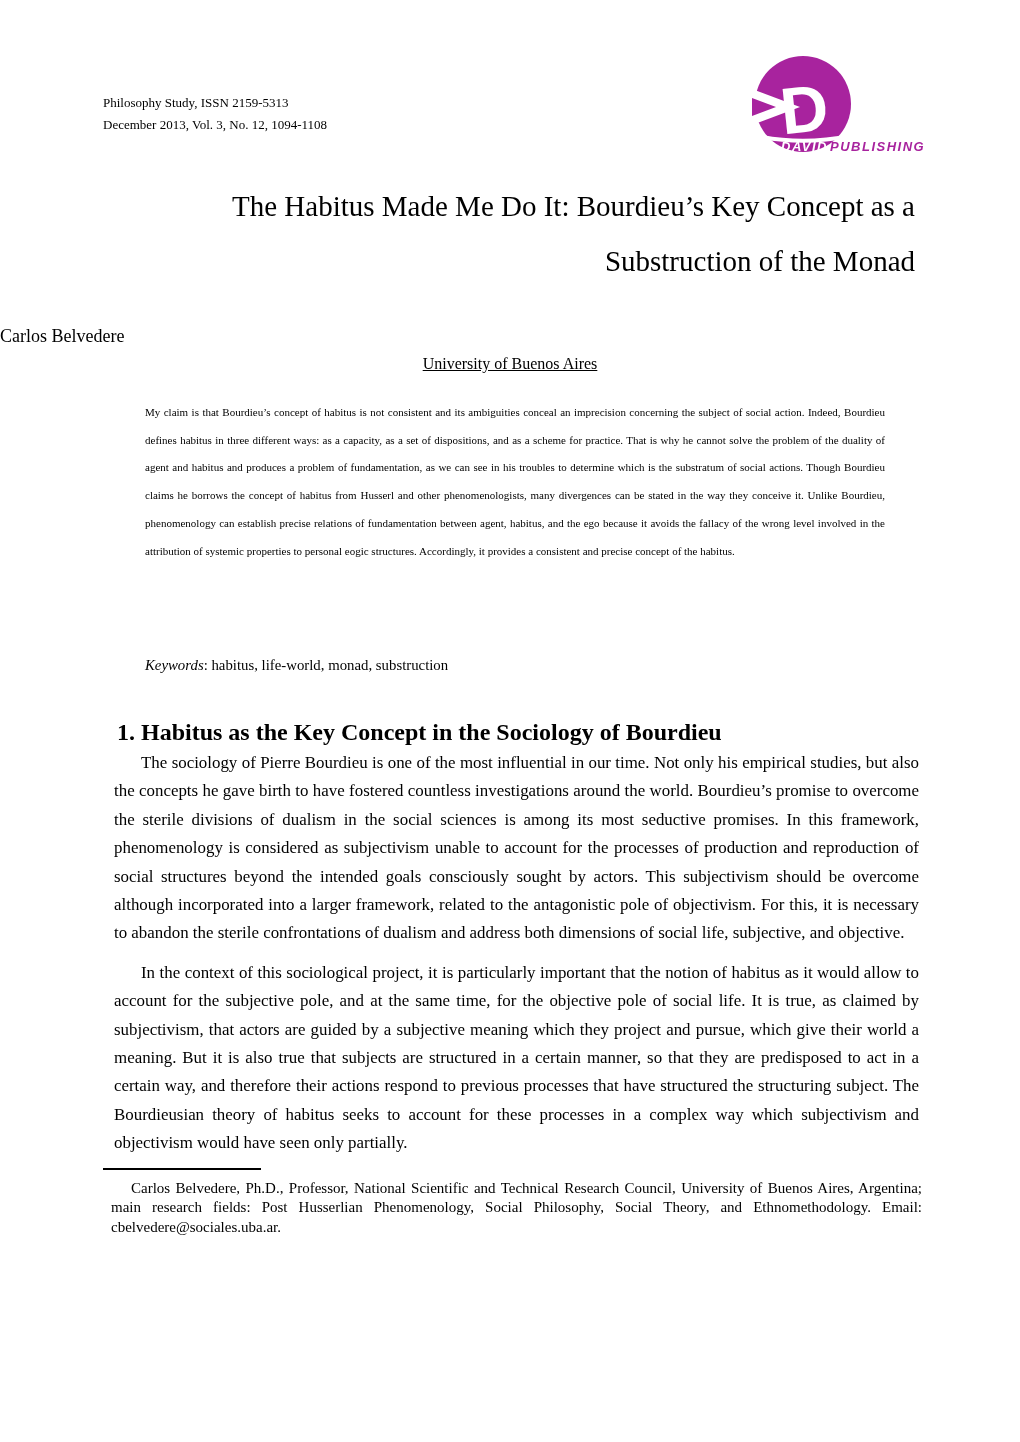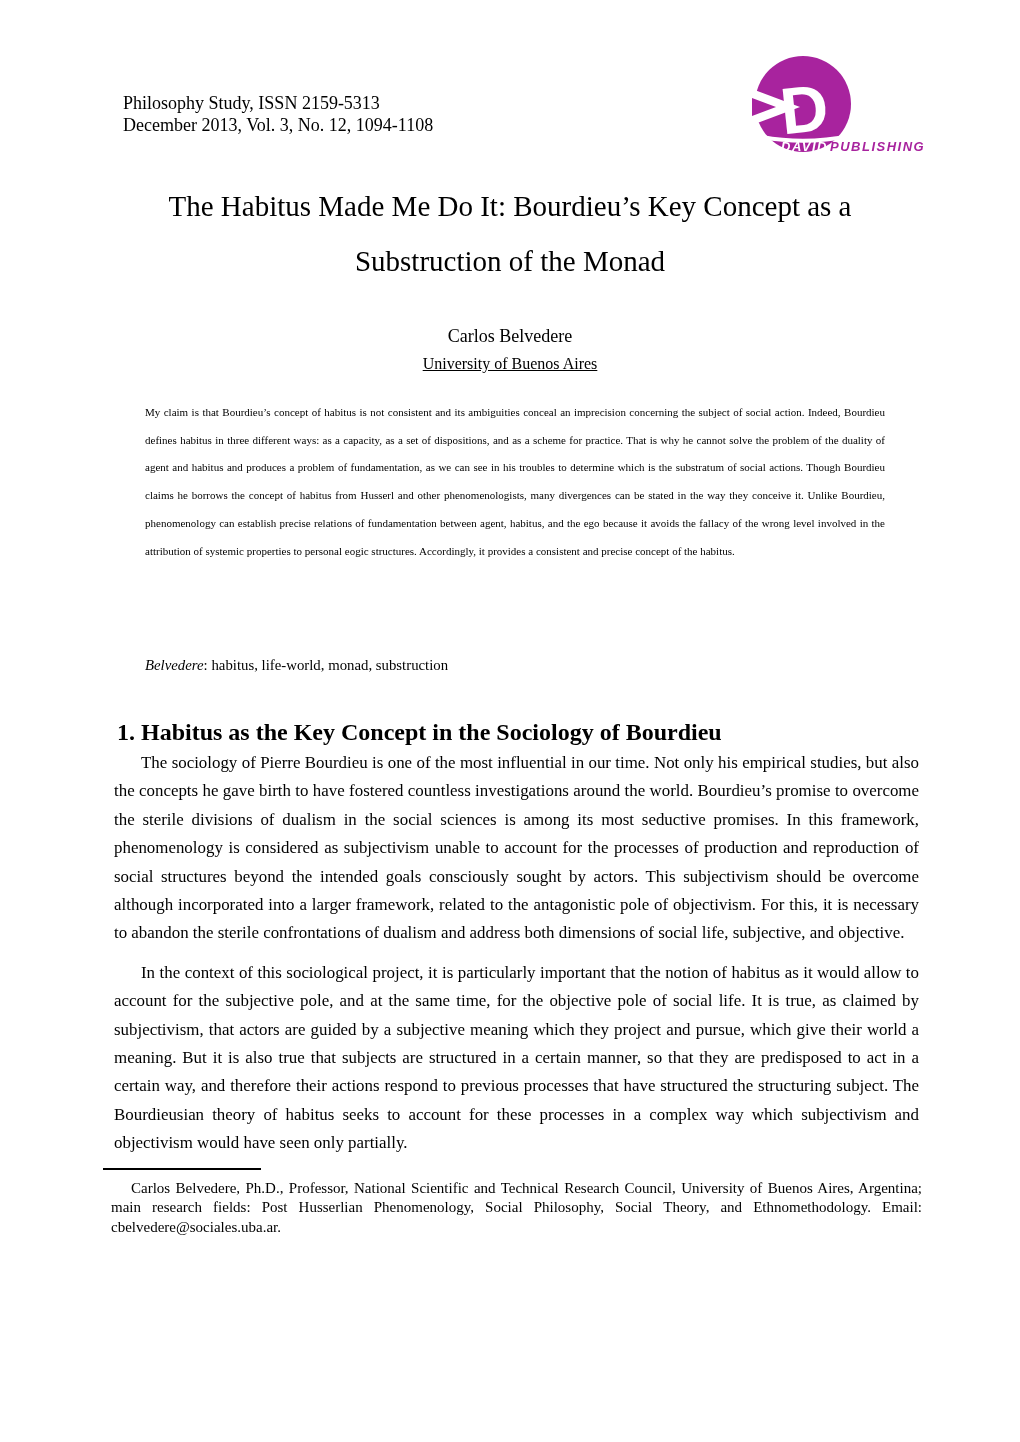--- a/index.html
+++ b/index.html
@@ -9,45 +9,44 @@
     height: 1442px;
     margin: 0 auto;
     background: #ffffff;
     color: #000000;
     font-family: "Liberation Serif", serif;
     overflow: hidden;
   }
   .journal-info {
     position: absolute;
     left: 103px; top: 92px;
-    font-size: 18px;
+    font-size: 13px;
     line-height: 22px;
     white-space: nowrap;
-    margin-left: 20px;
   }
   .logo {
     position: absolute;
     left: 750px; top: 55px;
     width: 205px; height: 105px;
   }
   .paper-title {
     position: absolute;
     left: 105px; top: 179px;
     width: 810px;
     margin: 0;
     font-size: 29px;
     font-weight: 400;
     line-height: 55px;
-    text-align: center;
+    text-align: right;
   }
   .author-name {
     position: absolute;
     left: 0; top: 326px;
     width: 1020px;
-    text-align: center;
+    text-align: left;
     font-size: 18px;
   }
   .affiliation {
     position: absolute;
     left: 0; top: 355px;
     width: 1020px;
     text-align: center;
     font-size: 16px;
     text-decoration: underline;
   }
@@ -124,21 +123,21 @@
       <text x="31" y="96" font-size="13" font-weight="bold" font-style="italic" letter-spacing="1.5" fill="#ffffff">DAVID</text>
       <text x="80" y="96" font-size="13" font-weight="bold" font-style="italic" letter-spacing="1.5" fill="#a8239e">PUBLISHING</text>
     </svg>
   </div>
 
   <h1 class="paper-title">The Habitus Made Me Do It: Bourdieu’s Key Concept as a Substruction of the Monad</h1>
   <div class="author-name">Carlos Belvedere</div>
   <div class="affiliation">University of Buenos Aires</div>
 
   <p class="abstract">My claim is that Bourdieu’s concept of habitus is not consistent and its ambiguities conceal an imprecision concerning the subject of social action. Indeed, Bourdieu defines habitus in three different ways: as a capacity, as a set of dispositions, and as a scheme for practice. That is why he cannot solve the problem of the duality of agent and habitus and produces a problem of fundamentation, as we can see in his troubles to determine which is the substratum of social actions. Though Bourdieu claims he borrows the concept of habitus from Husserl and other phenomenologists, many divergences can be stated in the way they conceive it. Unlike Bourdieu, phenomenology can establish precise relations of fundamentation between agent, habitus, and the ego because it avoids the fallacy of the wrong level involved in the attribution of systemic properties to personal eogic structures. Accordingly, it provides a consistent and precise concept of the habitus.</p>
-  <p class="keywords"><span class="kw-label">Belvedere</span><span>: habitus, life-world, monad, substruction</span></p>
+  <p class="keywords"><span class="kw-label">Keywords</span><span>: habitus, life-world, monad, substruction</span></p>
 
   <h2 class="section-heading">1. Habitus as the Key Concept in the Sociology of Bourdieu</h2>
 
   <div class="body-text">
     <p>The sociology of Pierre Bourdieu is one of the most influential in our time. Not only his empirical studies, but also the concepts he gave birth to have fostered countless investigations around the world. Bourdieu’s promise to overcome the sterile divisions of dualism in the social sciences is among its most seductive promises. In this framework, phenomenology is considered as subjectivism unable to account for the processes of production and reproduction of social structures beyond the intended goals consciously sought by actors. This subjectivism should be overcome although incorporated into a larger framework, related to the antagonistic pole of objectivism. For this, it is necessary to abandon the sterile confrontations of dualism and address both dimensions of social life, subjective, and objective.</p>
     <p>In the context of this sociological project, it is particularly important that the notion of habitus as it would allow to account for the subjective pole, and at the same time, for the objective pole of social life. It is true, as claimed by subjectivism, that actors are guided by a subjective meaning which they project and pursue, which give their world a meaning. But it is also true that subjects are structured in a certain manner, so that they are predisposed to act in a certain way, and therefore their actions respond to previous processes that have structured the structuring subject. The Bourdieusian theory of habitus seeks to account for these processes in a complex way which subjectivism and objectivism would have seen only partially.</p>
   </div>
 
   <div class="footnote">
     <div class="footnote-rule"></div>

